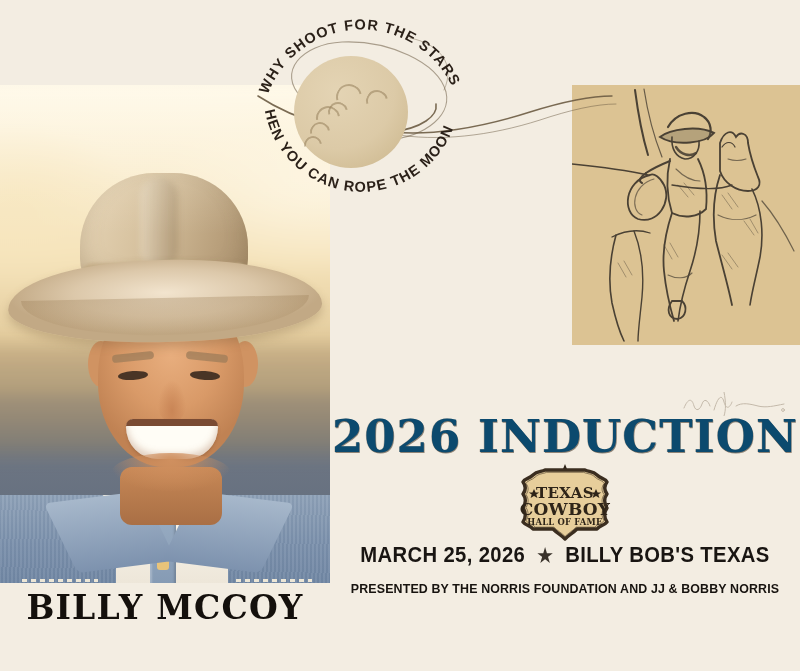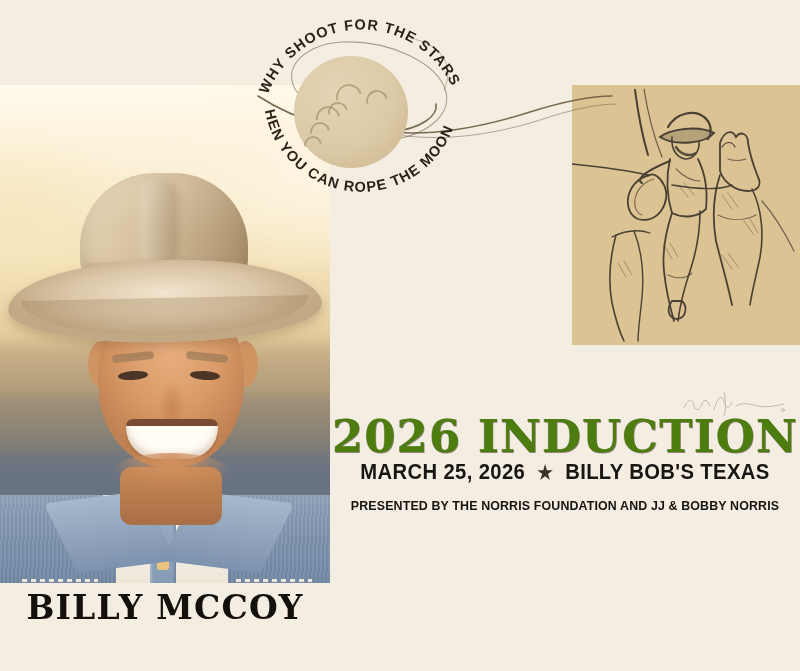--- a/index.html
+++ b/index.html
@@ -155,21 +155,21 @@
     position:absolute;left:572px;top:85px;width:228px;height:260px;
     background:#DCC393;overflow:hidden;
   }
   .sketch-svg{position:absolute;left:0;top:0;width:228px;height:260px;}
   .signature{position:absolute;left:680px;top:392px;width:110px;height:24px;opacity:.45;}
 
   
   .titleblock{position:absolute;left:330px;top:415px;width:470px;text-align:center;}
   .headline{
     font-family:"DejaVu Serif", serif;
-    font-weight:bold;color:#4d7c0f;
+    font-weight:bold;color:#0c4a6e;
     font-size:45px;line-height:.96;letter-spacing:1px;
     text-shadow:.6px .6px 0 rgba(60,45,30,.55), -.5px .4px 0 rgba(70,55,38,.35);
   }
   .headline .l2{display:block;letter-spacing:1.5px;}
   .badge-row{margin-top:5px;height:78px;position:relative;}
   .tcbadge{position:absolute;left:50%;top:0;transform:translateX(-50%);width:104px;height:78px;}
   .dateline{
     margin-top:1px;
     font-family:"Liberation Sans", sans-serif;font-weight:bold;
     font-size:22px;letter-spacing:.4px;color:#191512;
@@ -336,20 +336,43 @@
         <textPath href="#arcBottom" startOffset="50%" text-anchor="middle">WHEN YOU CAN ROPE THE MOON?</textPath>
       </text>
     </svg>
   </div>
 
   <div class="titleblock">
     <div class="headline">
       <span>2026 INDUCTION</span>
     </div>
 
+    <div class="badge-row">
+      <svg class="tcbadge" viewBox="0 0 104 78">
+
+        <path d="M52 1 L55.4 9.6 L64.5 9.6 L57.2 15 L60 24 L52 18.4 L44 24 L46.8 15 L39.5 9.6 L48.6 9.6 Z" fill="#2E2418"></path>
+
+        <path d="M20 12 C16 16 12 15 10 19 C13 23 13 27 10 31 C13 35 13 40 10 45
+                 C13 49 13 55 10 59 C13 63 17 62 20 66 L40 66 C44 70 48 72 52 76
+                 C56 72 60 70 64 66 L84 66 C87 62 91 63 94 59 C91 55 91 49 94 45
+                 C91 40 91 35 94 31 C91 27 91 23 94 19 C92 15 88 16 84 12
+                 C80 8 76 9 72 7 L52 7 L32 7 C28 9 24 8 20 12 Z" fill="#E7CE9B" stroke="#3B2E20" stroke-width="3.4" stroke-linejoin="round"></path>
+        <path d="M20 12 C16 16 12 15 10 19 C13 23 13 27 10 31 C13 35 13 40 10 45
+                 C13 49 13 55 10 59 C13 63 17 62 20 66 L40 66 C44 70 48 72 52 76
+                 C56 72 60 70 64 66 L84 66 C87 62 91 63 94 59 C91 55 91 49 94 45
+                 C91 40 91 35 94 31 C91 27 91 23 94 19 C92 15 88 16 84 12
+                 C80 8 76 9 72 7 L52 7 L32 7 C28 9 24 8 20 12 Z" fill="none" stroke="#3B2E20" stroke-width="1" stroke-dasharray="0" opacity=".6" transform="scale(.93) translate(4,3)"></path>
+
+        <path d="M21 26 L22.6 29.4 L26.2 29.4 L23.3 31.6 L24.4 35.1 L21 32.9 L17.6 35.1 L18.7 31.6 L15.8 29.4 L19.4 29.4 Z" fill="#2E2418"></path>
+        <path d="M83 26 L84.6 29.4 L88.2 29.4 L85.3 31.6 L86.4 35.1 L83 32.9 L79.6 35.1 L80.7 31.6 L77.8 29.4 L81.4 29.4 Z" fill="#2E2418"></path>
+        <text x="52" y="35" text-anchor="middle" font-family="DejaVu Serif, serif" font-size="15" font-weight="bold" fill="#2E2418" letter-spacing=".4">TEXAS</text>
+        <text x="52" y="52" text-anchor="middle" font-family="DejaVu Serif, serif" font-size="17" font-weight="bold" fill="#2E2418" letter-spacing=".2">COWBOY</text>
+        <text x="52" y="62" text-anchor="middle" font-family="DejaVu Serif, serif" font-size="8.4" font-weight="bold" fill="#2E2418" letter-spacing=".2">HALL OF FAME</text>
+      </svg>
+    </div>
 
     <div class="dateline">
       <span>MARCH 25, 2026</span>
       <span class="sep">★</span>
       <span>BILLY BOB'S TEXAS</span>
     </div>
 
     <div class="presented">PRESENTED BY THE NORRIS FOUNDATION AND JJ &amp; BOBBY NORRIS</div>
   </div>
 

